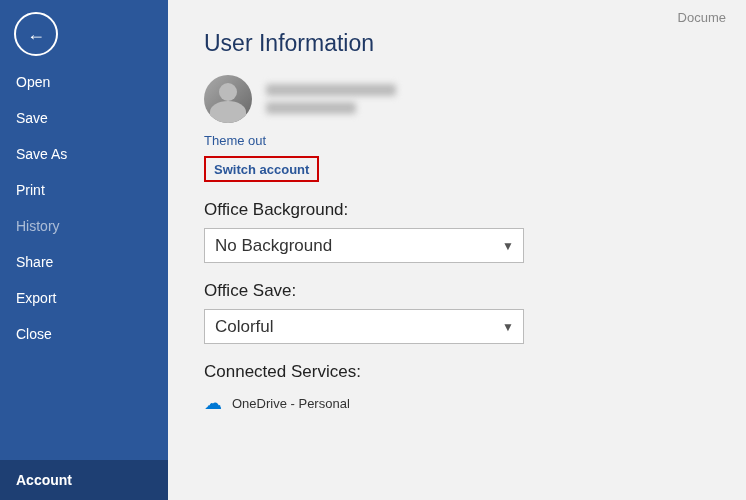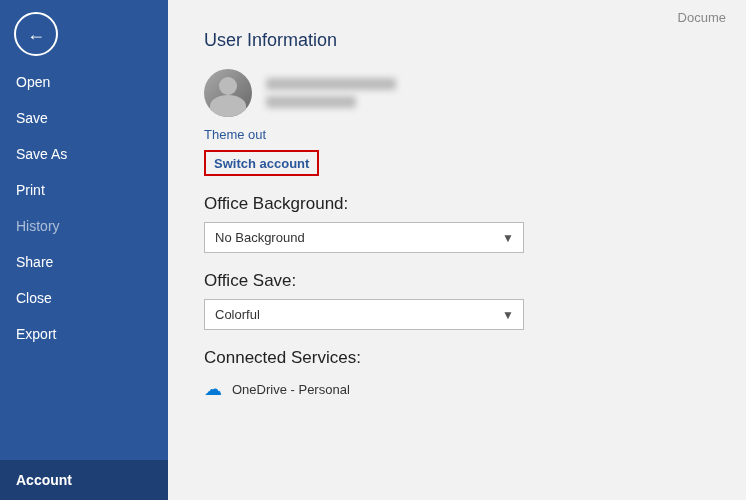--- a/index.html
+++ b/index.html
@@ -77,21 +77,21 @@
 
     .doc-label {
       position: absolute;
       top: 10px;
       right: 20px;
       font-size: 13px;
       color: #888;
     }
 
     .section-title {
-      font-size: 18px;
+      font-size: 23px;
       font-weight: 300;
       color: #1f3864;
       margin-bottom: 18px;
     }
 
     .user-info-row {
       display: flex;
       align-items: center;
       margin-bottom: 8px;
       gap: 14px;
@@ -179,21 +179,21 @@
     .dropdown-container {
       position: relative;
       margin-bottom: 18px;
       width: 320px;
     }
 
     .dropdown-box {
       background: #fff;
       border: 1px solid #bbb;
       padding: 7px 30px 7px 10px;
-      font-size: 13px;
+      font-size: 17px;
       color: #333;
       width: 100%;
       appearance: none;
       cursor: pointer;
     }
 
     .dropdown-arrow {
       position: absolute;
       right: 10px;
       top: 50%;
@@ -244,24 +244,24 @@
     <div class="sidebar-item">
       <span>Print</span>
     </div>
     <div class="sidebar-item muted">
       <span>History</span>
     </div>
     <div class="sidebar-item">
       <span>Share</span>
     </div>
     <div class="sidebar-item">
+      <span>Export</span>
+    </div>
+    <div class="sidebar-item">
       <span>Close</span>
-    </div>
-    <div class="sidebar-item">
-      <span>Export</span>
     </div>
   </nav>
 
   <div class="sidebar-account">
     <span>Account</span>
   </div>
 </div>
 
 <div class="main">
   <div class="doc-label">Docume</div>

